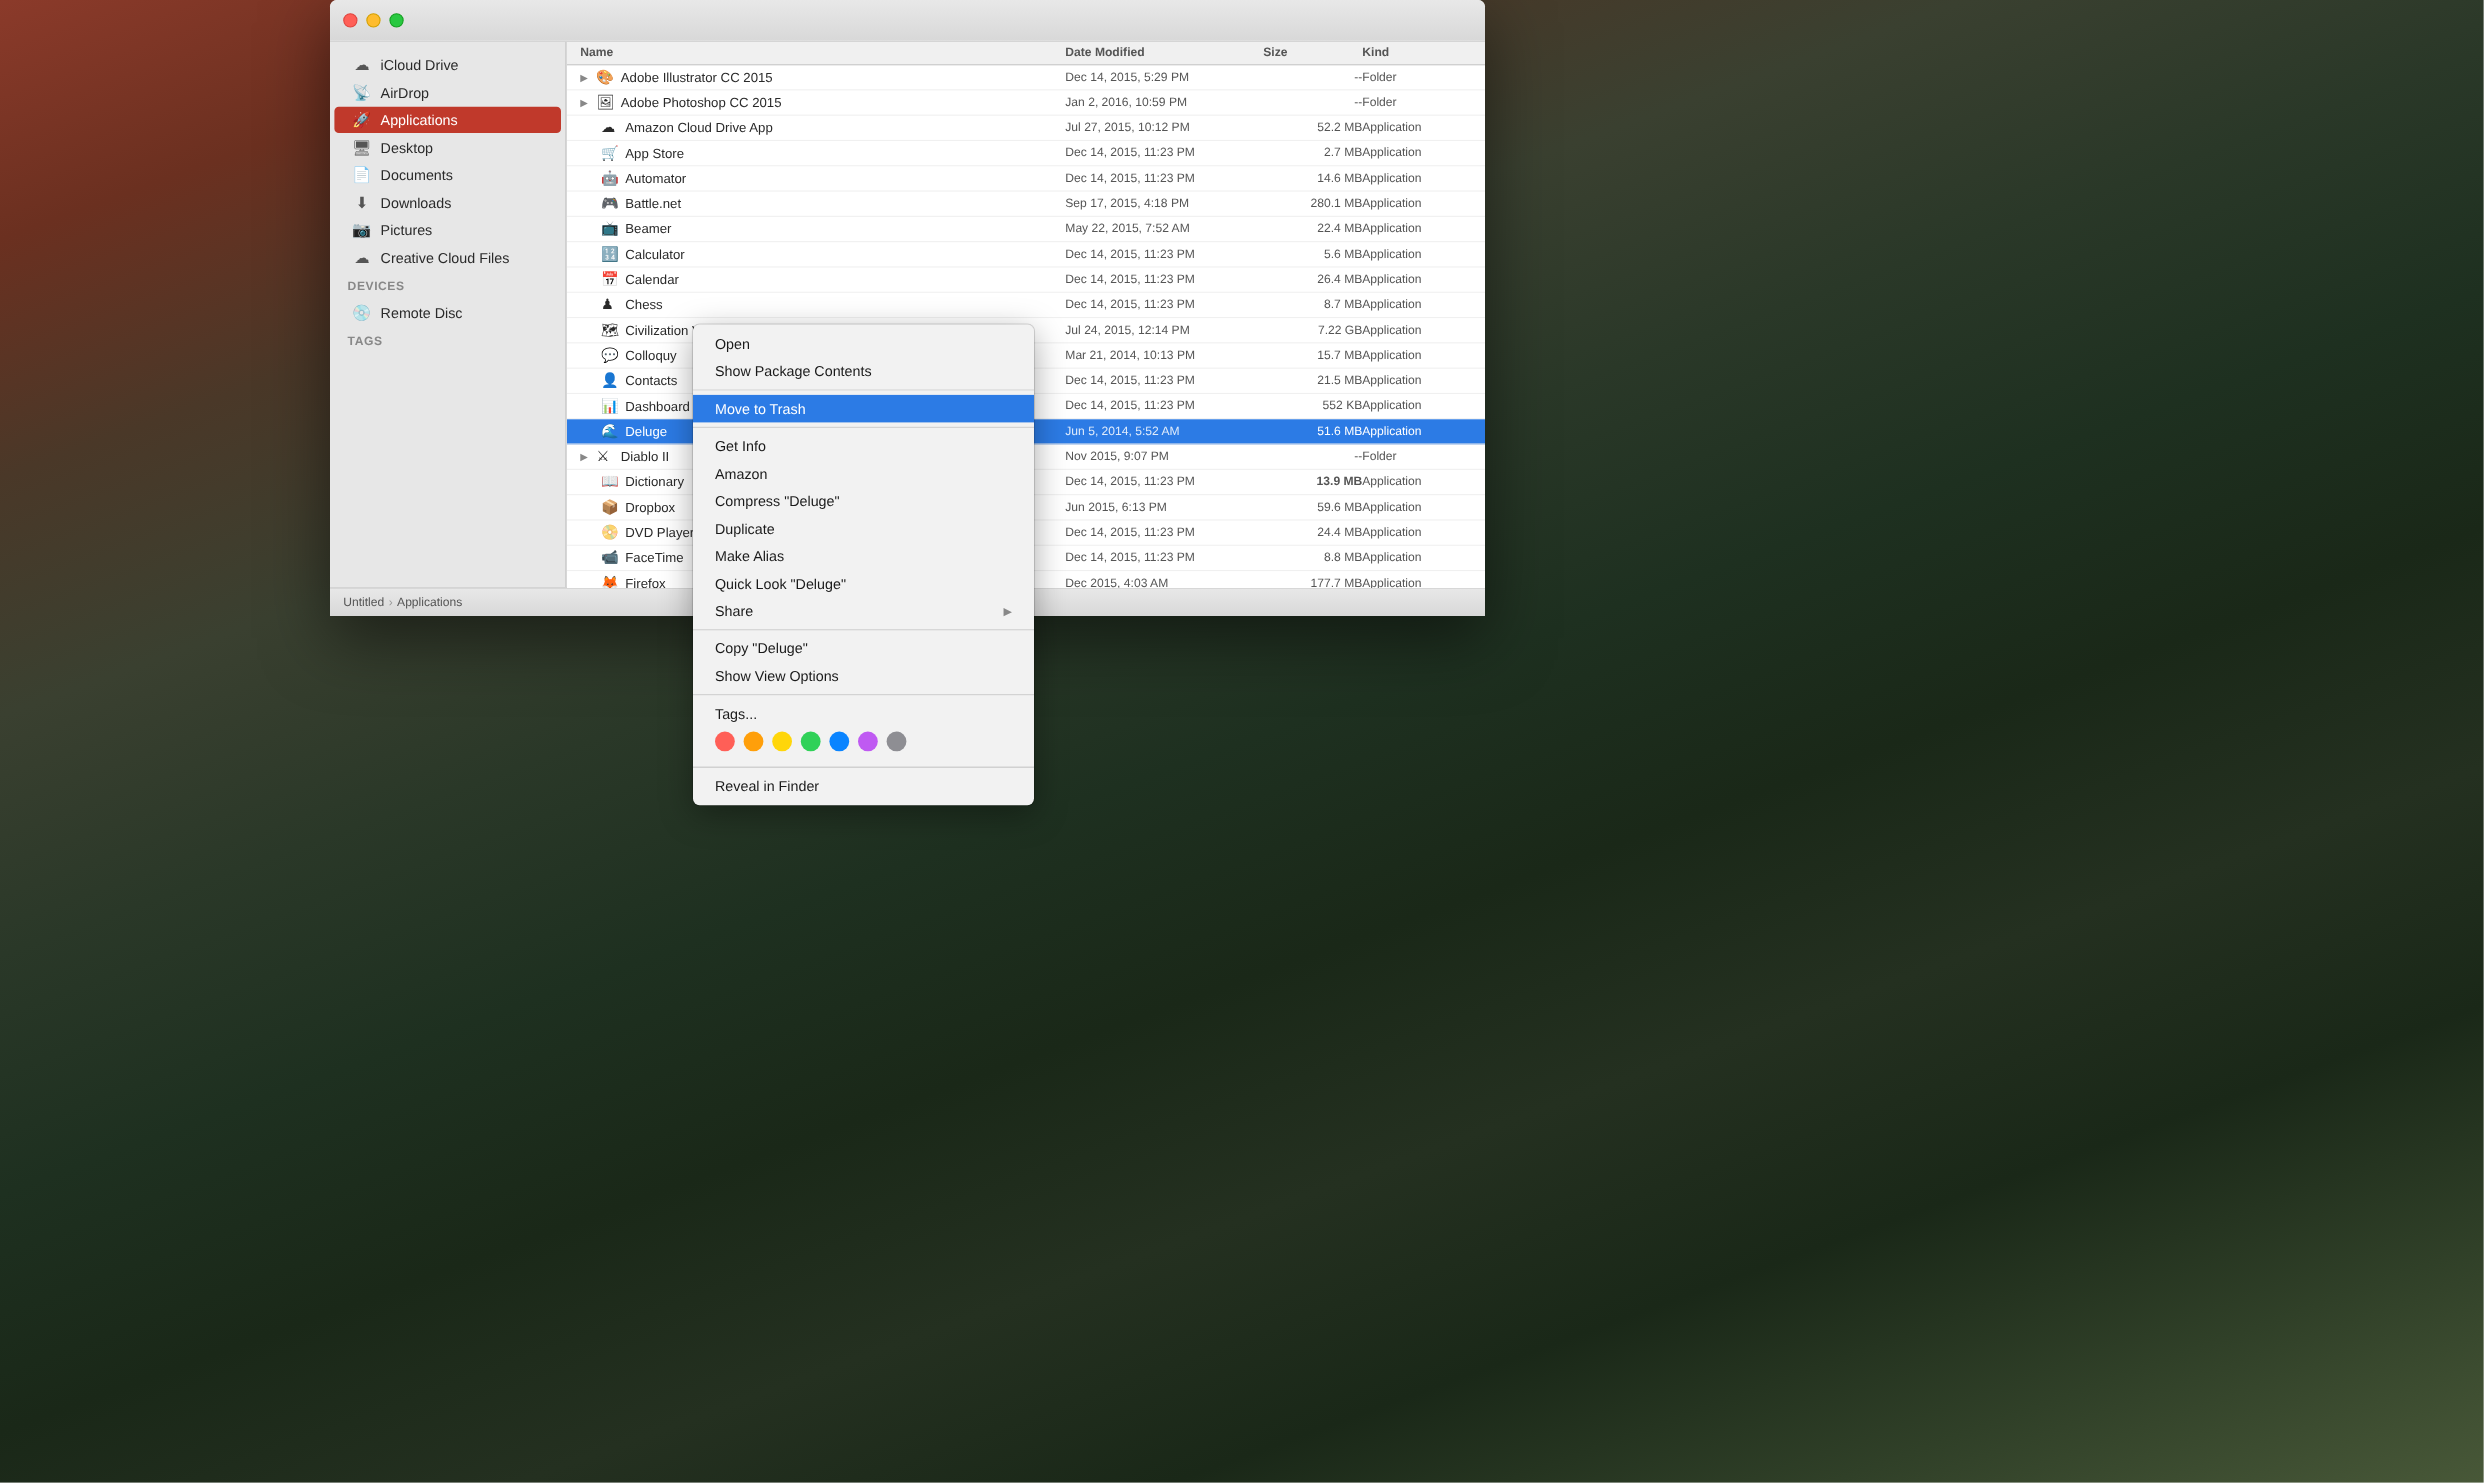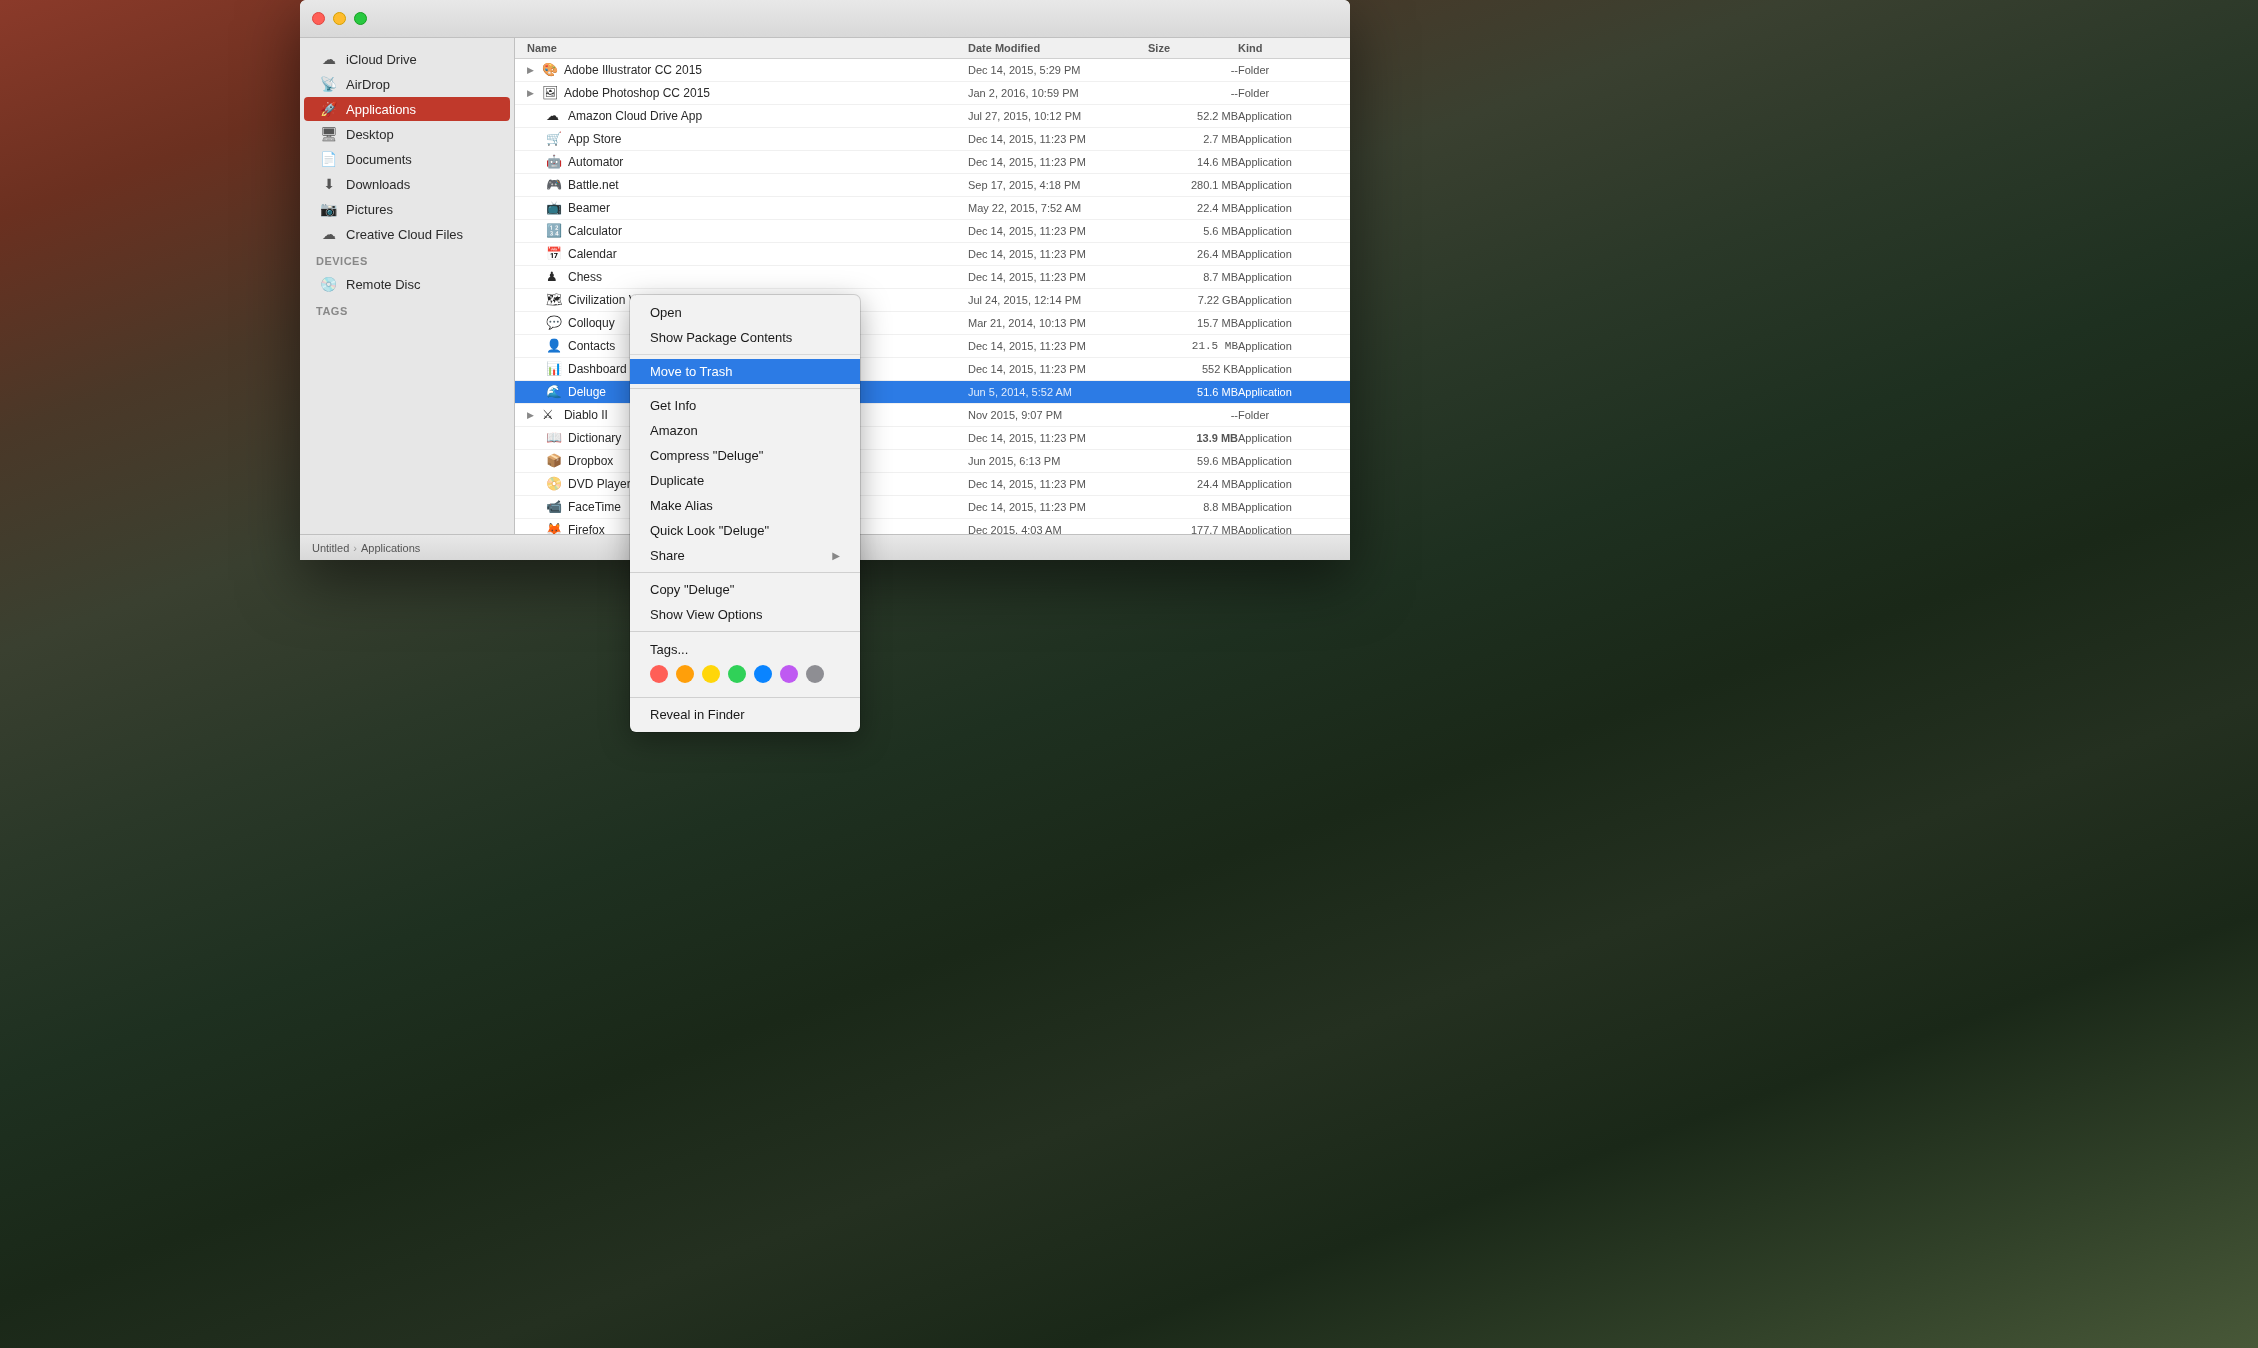--- a/index.html
+++ b/index.html
@@ -181,21 +181,21 @@
       align-items: center;
       gap: 4px;
     }
     .breadcrumb-sep { margin: 0 4px; color: #999; }
 
     
     .context-menu {
       position: absolute;
       left: 630px;
       top: 295px;
-      width: 230px;
+      width: 310px;
       background: #f2f2f2;
       border-radius: 6px;
       box-shadow: 0 8px 30px rgba(0,0,0,0.35), 0 0 0 1px rgba(0,0,0,0.15);
       padding: 5px 0;
       z-index: 1000;
     }
 
     .ctx-item {
       display: flex;
       align-items: center;
@@ -441,21 +441,21 @@
     <span class="file-size" style="text-align:right;">15.7 MB</span>
     <span class="file-kind">Application</span>
   </div>
           <div class="file-row">
     <div class="file-name-cell">
       <span style="width:13px;display:inline-block;"></span>
       <span class="file-icon">👤</span>
       <span>Contacts</span>
     </div>
     <span class="file-date">Dec 14, 2015, 11:23 PM</span>
-    <span class="file-size" style="text-align:right;font-family:Liberation Mono, monospace;">21.5 MB</span>
+    <span class="file-size" style="text-align:right;">21.5 MB</span>
     <span class="file-kind">Application</span>
   </div>
           <div class="file-row">
     <div class="file-name-cell">
       <span style="width:13px;display:inline-block;"></span>
       <span class="file-icon">📊</span>
       <span>Dashboard</span>
     </div>
     <span class="file-date">Dec 14, 2015, 11:23 PM</span>
     <span class="file-size" style="text-align:right;">552 KB</span>

